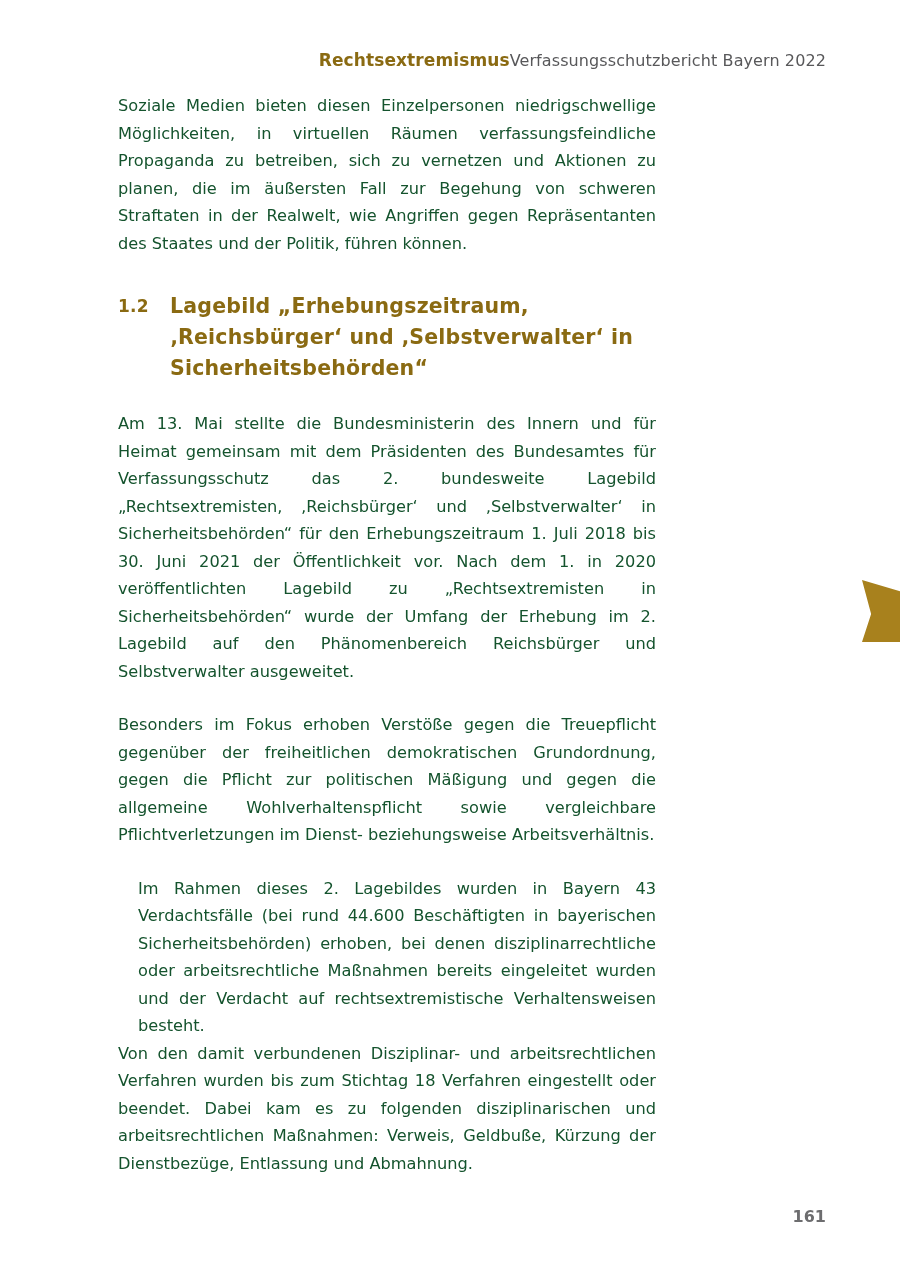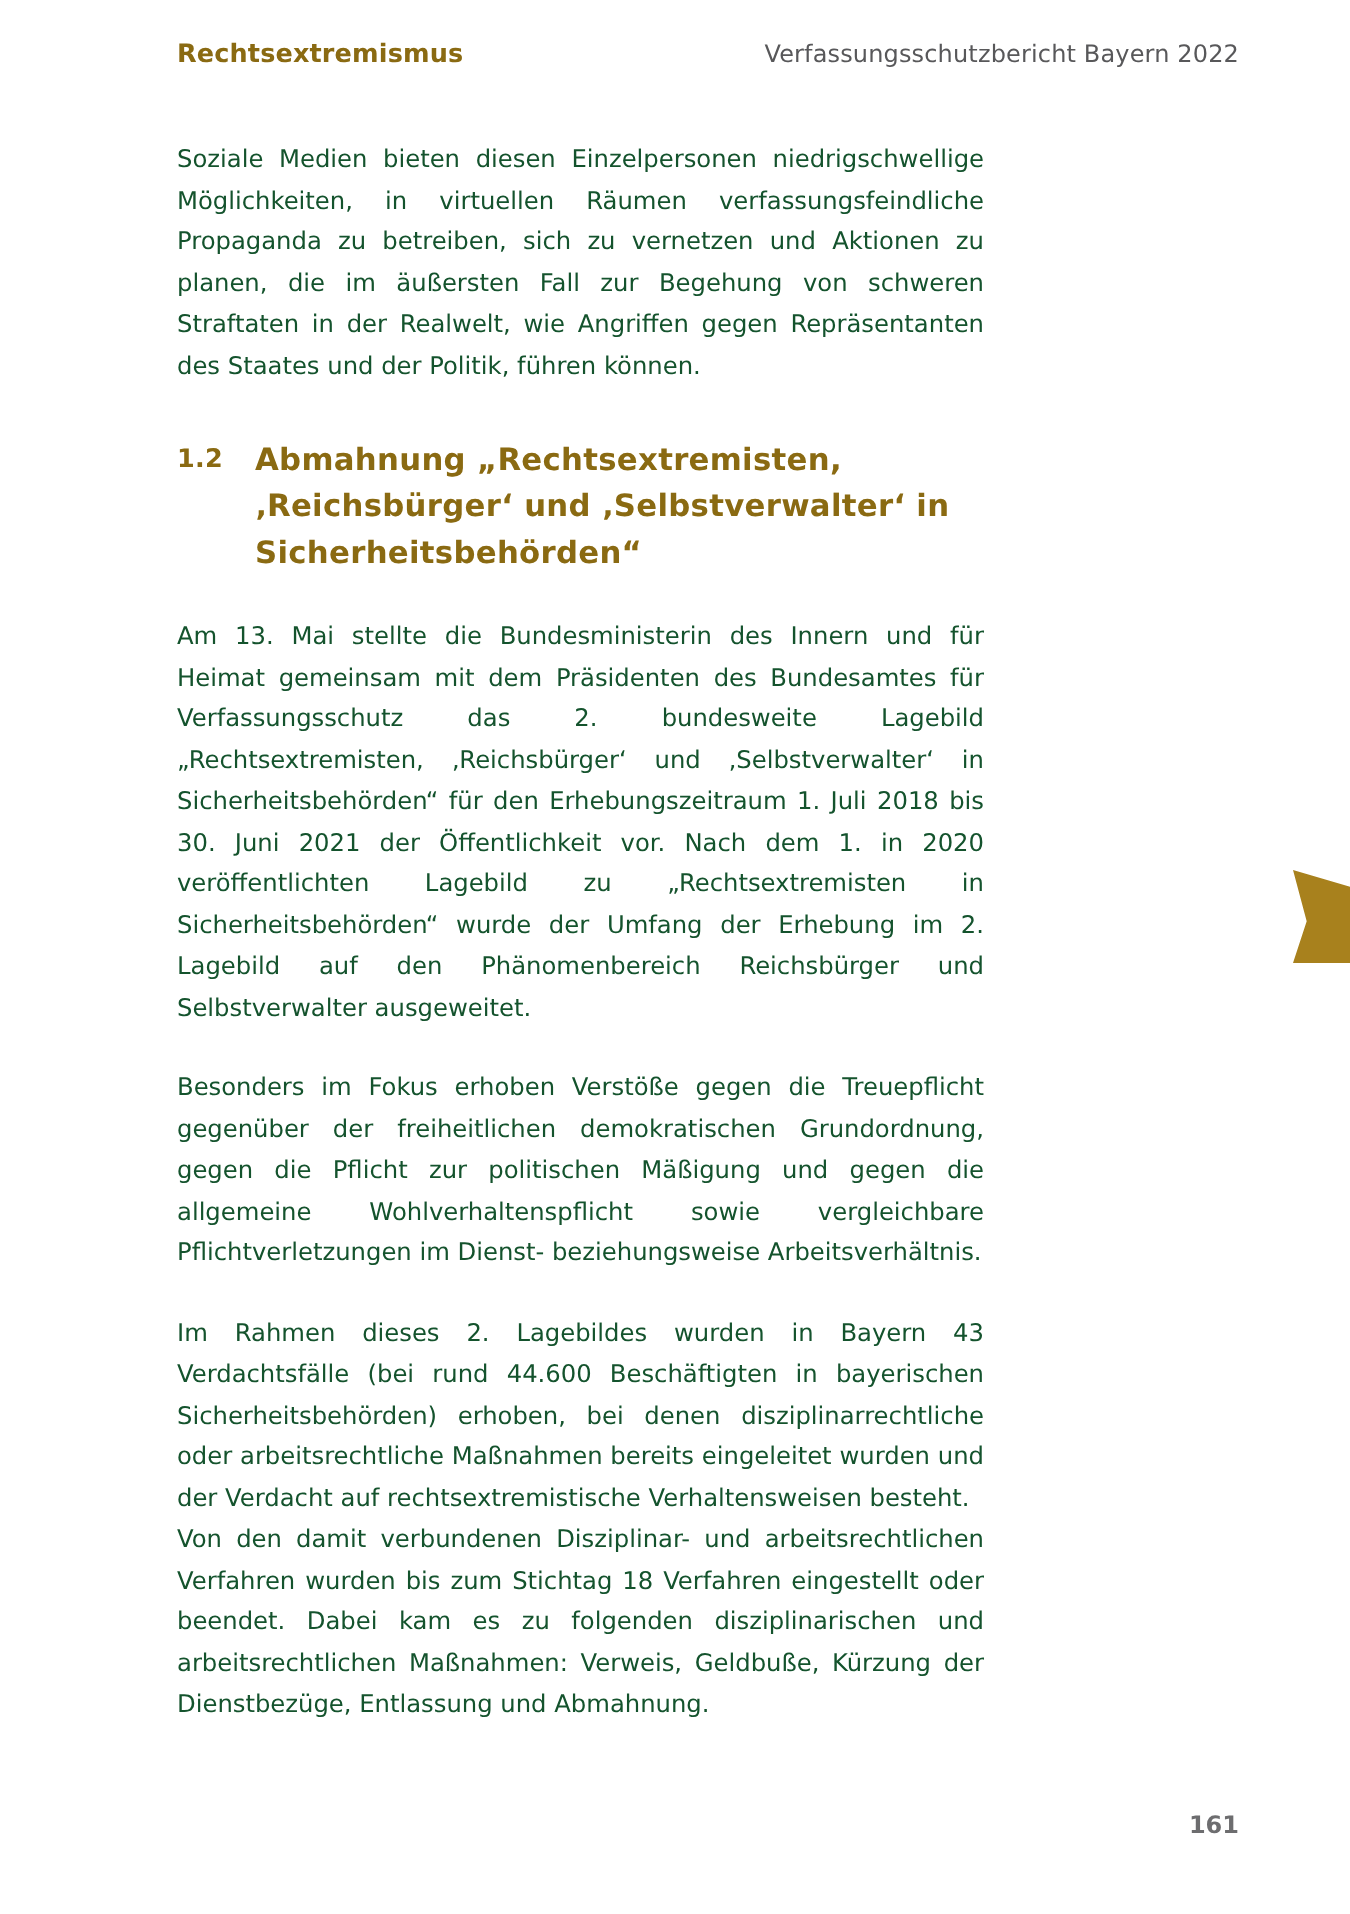--- a/index.html
+++ b/index.html
@@ -19,26 +19,26 @@
   .page {
     position: relative;
     width: 900px;
     height: 1276px;
     box-sizing: border-box;
   }
 
   
   .running-head {
     position: absolute;
-    top: 26px;
+    top: 50px;
     left: 118px;
     width: 708px;
     display: flex;
     align-items: baseline;
-    justify-content: space-between;
+    justify-content: flex-end;
   }
   .running-head .chapter {
     font-size: 17px;
     font-weight: 600;
     letter-spacing: 0.1px;
     color: #8a6a12;
   }
   .running-head .report {
     font-size: 16px;
     color: #58585a;
@@ -57,20 +57,21 @@
     margin: 0 0 26px 0;
     font-size: 16.2px;
     line-height: 27.5px;
     text-align: justify;
     text-justify: inter-word;
     hyphens: manual;
     color: #14532d;
   }
   p.body.tight {
     margin-bottom: 0;
+    margin-left: 20px;
   }
 
   
   .heading {
     margin: 34px 0 26px 0;
     display: flex;
     align-items: flex-start;
     color: #8a6a12;
   }
   .heading .num {
@@ -125,21 +126,21 @@
     <div class="report">Verfassungsschutzbericht Bayern 2022</div>
   </div>
 
   <div class="content">
 
     <p class="body">Soziale Medien bieten diesen Einzelpersonen niedrigschwellige Möglichkeiten, in virtuellen Räumen verfassungsfeindliche Propaganda zu betreiben, sich zu vernetzen und Aktionen zu planen, die im äußersten Fall zur Begehung von schweren Straftaten in der Realwelt, wie Angriffen gegen Repräsentanten des Staates und der Politik, führen können.</p>
 
 
     <div class="heading">
       <div class="num">1.2</div>
-      <div class="title">Abmahnung „Rechtsextremisten, ‚Reichsbürger‘ und ‚Selbstverwalter‘ in Sicherheitsbehörden“</div>
+      <div class="title">Lagebild „Erhebungszeitraum, ‚Reichsbürger‘ und ‚Selbstverwalter‘ in Sicherheitsbehörden“</div>
     </div>
 
     <p class="body">Am 13. Mai stellte die Bundesministerin des Innern und für Heimat gemeinsam mit dem Präsidenten des Bundesamtes für Verfassungsschutz das 2. bundesweite Lagebild „Rechtsextremisten, ‚Reichsbürger‘ und ‚Selbstverwalter‘ in Sicherheitsbehörden“ für den Erhebungszeitraum 1. Juli 2018 bis 30. Juni 2021 der Öffentlichkeit vor. Nach dem 1. in 2020 veröffentlichten Lagebild zu „Rechtsextremisten in Sicherheitsbehörden“ wurde der Umfang der Erhebung im 2. Lagebild auf den Phänomenbereich Reichsbürger und Selbstverwalter ausgeweitet.</p>
 
     <p class="body">Besonders im Fokus erhoben Verstöße gegen die Treuepflicht gegenüber der freiheitlichen demokratischen Grundordnung, gegen die Pflicht zur politischen Mäßigung und gegen die allgemeine Wohlverhaltenspflicht sowie vergleichbare Pflichtverletzungen im Dienst- beziehungsweise Arbeitsverhältnis.</p>
 
     <p class="body tight">Im Rahmen dieses 2. Lagebildes wurden in Bayern 43 Verdachtsfälle (bei rund 44.600 Beschäftigten in bayerischen Sicherheitsbehörden) erhoben, bei denen disziplinarrechtliche oder arbeitsrechtliche Maßnahmen bereits eingeleitet wurden und der Verdacht auf rechtsextremistische Verhaltensweisen besteht.</p>
 
     <p class="body">Von den damit verbundenen Disziplinar- und arbeitsrechtlichen Verfahren wurden bis zum Stichtag 18 Verfahren eingestellt oder beendet. Dabei kam es zu folgenden disziplinarischen und arbeitsrechtlichen Maßnahmen: Verweis, Geldbuße, Kürzung der Dienstbezüge, Entlassung und Abmahnung.</p>
 

